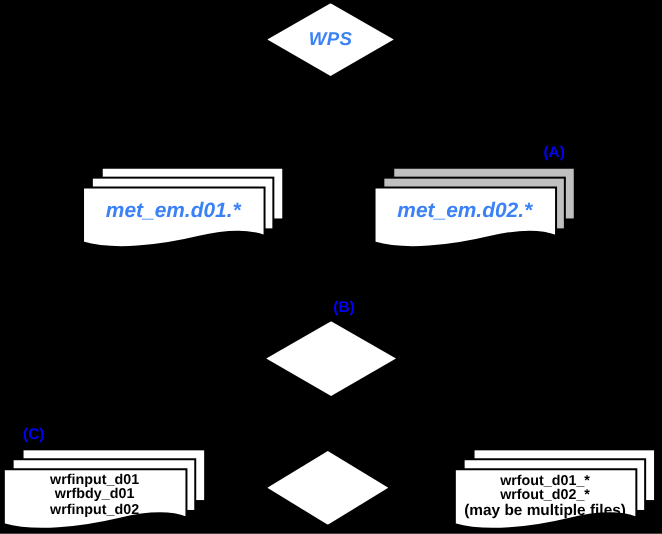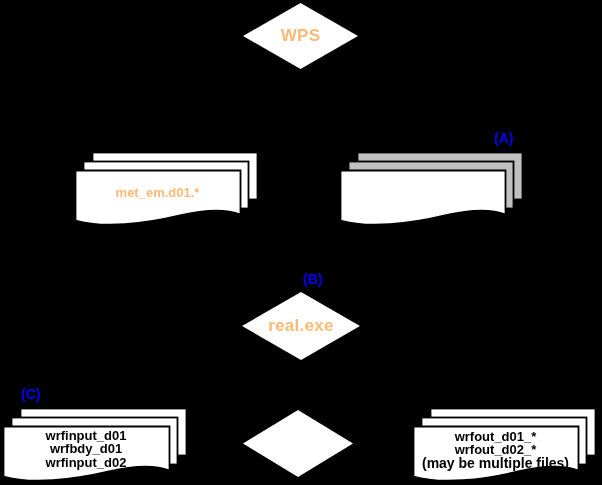--- a/index.html
+++ b/index.html
@@ -15,26 +15,27 @@
   .sheet-white { fill: #ffffff; stroke: #000000; stroke-width: 1.8; }
   .sheet-gray  { fill: #c0c0c0; stroke: #000000; stroke-width: 1.8; }
   .diamond     { fill: #ffffff; stroke: none; }
   .node-text {
     position: absolute;
     display: flex;
     align-items: center;
     justify-content: center;
     text-align: left;
     font-weight: bold;
-    color: #fdba74;
+    color: #3b82f6;
     pointer-events: none;
     white-space: nowrap;
+    font-style: italic;
   }
   .diamond-text { font-size: 17px; letter-spacing: 0.3px; }
-  .file-text    { font-size: 13px; }
+  .file-text    { font-size: 19px; }
   .stack-lines {
     position: absolute;
     display: flex;
     flex-direction: column;
     align-items: center;
     justify-content: center;
     text-align: center;
     font-weight: bold;
     color: #000000;
     pointer-events: none;
@@ -66,27 +67,27 @@
   </svg>
   <div class="node-text file-text" style="left:75px; top:170px; width:165px; height:44px;">met_em.d01.*</div>
 
   <div class="blue-label" style="left:494px; top:130px;">(A)</div>
 
   <svg style="left:338px; top:150px;" width="190" height="84">
     <rect class="sheet-gray" x="19.5" y="2.5" width="165" height="47"></rect>
     <rect class="sheet-gray" x="10.5" y="11.5" width="165" height="47"></rect>
     <path class="sheet-white" d="M2.5,20.5 H167.5 V64.5 C152,58.5 132,59.5 107,65.5 C72,74 30,78.5 2.5,70.5 Z"></path>
   </svg>
+  <div class="node-text file-text" style="left:340px; top:170px; width:165px; height:44px;">met_em.d02.*</div>
 
   <div class="blue-label" style="left:303px; top:271px;">(B)</div>
 
   <svg style="left:242px; top:292px;" width="118" height="68">
     <polygon class="diamond" points="59,0 118,34 59,68 0,34"></polygon>
   </svg>
-  <div class="node-text diamond-text" style="left:242px; top:292px; width:118px; height:68px;">real.exe</div>
 
   <div class="blue-label" style="left:21px; top:386px;">(C)</div>
 
   <svg style="left:1px; top:406px;" width="192" height="84">
     <rect class="sheet-white" x="19.5" y="2.5" width="166" height="47"></rect>
     <rect class="sheet-white" x="10.5" y="11.5" width="166" height="47"></rect>
     <path class="sheet-white" d="M2.5,20.5 H168.5 V64.5 C153,58.5 133,59.5 108,65.5 C72,74 30,78.5 2.5,70.5 Z"></path>
   </svg>
   <div class="stack-lines" style="left:3px; top:428px; width:166px; height:42px;">
     <div class="line">wrfinput_d01</div>

